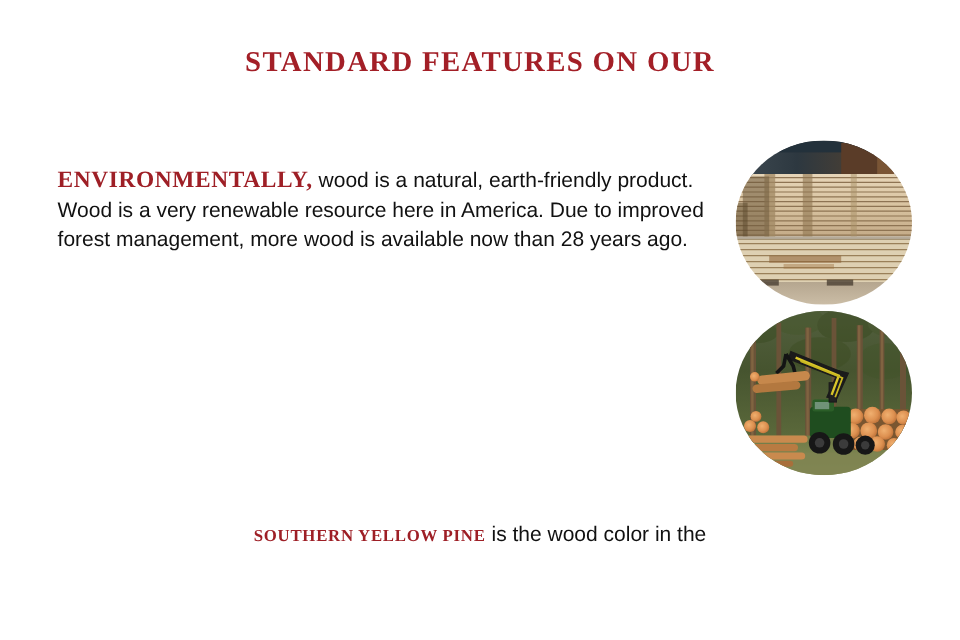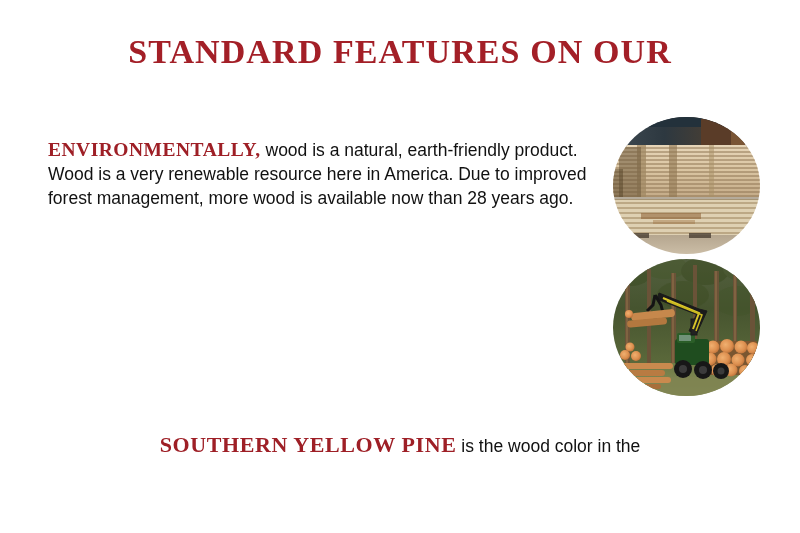--- a/index.html
+++ b/index.html
@@ -28,21 +28,21 @@
   .title-block {
     position: absolute;
     left: 0;
     top: 34px;
     width: 800px;
     text-align: center;
   }
   .title-line {
     font-family: "Liberation Serif", "DejaVu Serif", serif;
     font-weight: bold;
-    font-size: 34px;
+    font-size: 24px;
     line-height: 36px;
     letter-spacing: 1.1px;
     color: #a31f27;
     white-space: nowrap;
   }
 
   
   .content-col {
     position: absolute;
     left: 48px;
@@ -107,21 +107,21 @@
   .footer-line {
     font-family: "Liberation Sans", sans-serif;
     font-size: 17.5px;
     line-height: 24px;
     color: #111111;
     white-space: nowrap;
   }
   .footer-emph {
     font-family: "Liberation Serif", "DejaVu Serif", serif;
     font-weight: bold;
-    font-size: 22px;
+    font-size: 14px;
     letter-spacing: 0.6px;
     color: #9e1f26;
   }
 </style>
 </head>
 <body>
 
 <div id="page">
 
   <div class="title-block">

